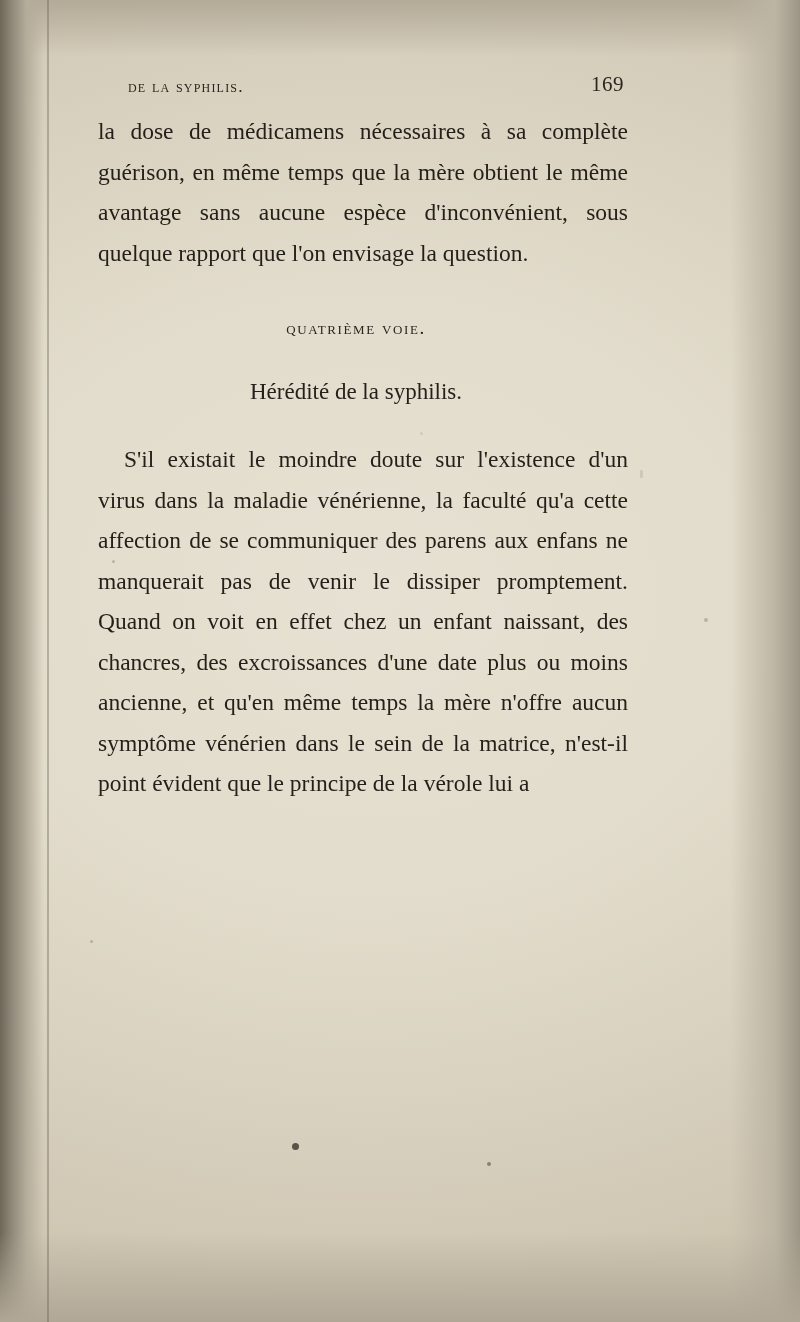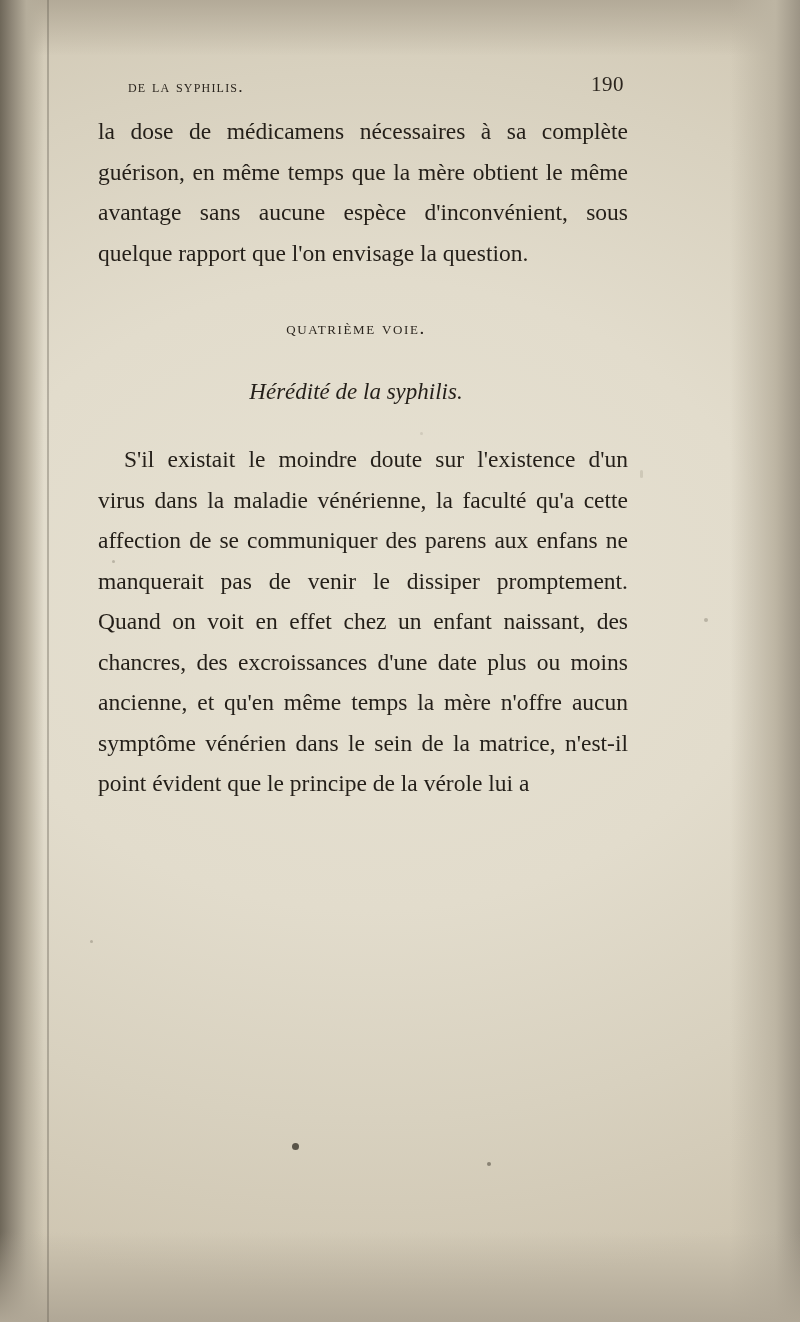--- a/index.html
+++ b/index.html
@@ -113,21 +113,20 @@
     text-transform: lowercase;
     font-size: 19px;
     letter-spacing: 1.6px;
     margin-top: 44px;
     width: 520px;
     color: #2b251e;
   }
 
   .section-sub {
     text-align: center;
-    font-style: italic;
     font-size: 23px;
     margin-top: 40px;
     width: 520px;
     color: #241f19;
   }
 
   .body-2 {
     margin-top: 34px;
     font-family: Liberation Serif, serif;
   }
@@ -172,21 +171,21 @@
   <div class="vignette-top"></div>
   <div class="vignette-left"></div>
   <div class="vignette-right"></div>
   <div class="vignette-bottom"></div>
   <div class="gutter-rule"></div>
 
   <div class="page-body">
 
     <div class="running-head">
       <span class="title">DE LA SYPHILIS.</span>
-      <span class="folio">190</span>
+      <span class="folio">169</span>
     </div>
 
     <div class="text-block">
       <p>la dose de médicamens nécessaires à sa complète guérison, en même temps que la mère obtient le même avantage sans aucune espèce d'inconvénient, sous quelque rapport que l'on envisage la question.</p>
     </div>
 
     <div class="section-head">QUATRIÈME VOIE.</div>
 
     <div class="section-sub">Hérédité de la syphilis.</div>
 

